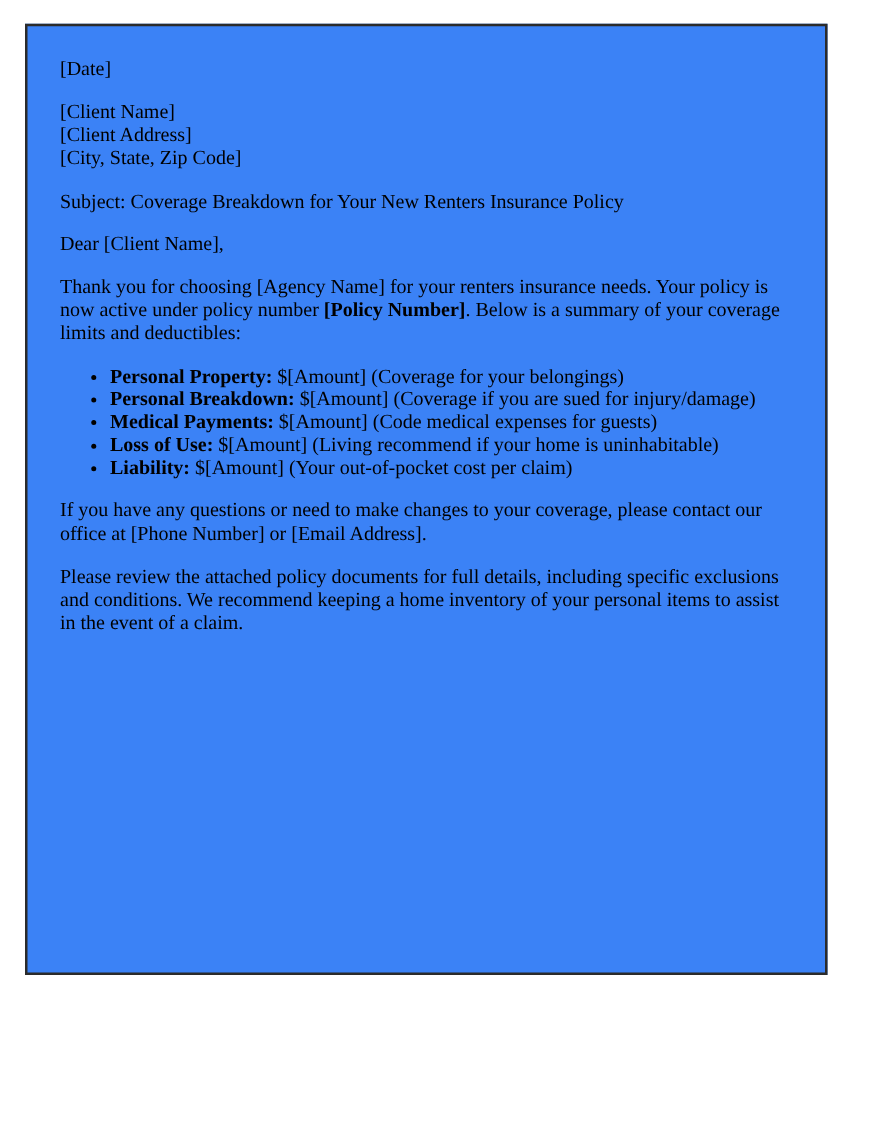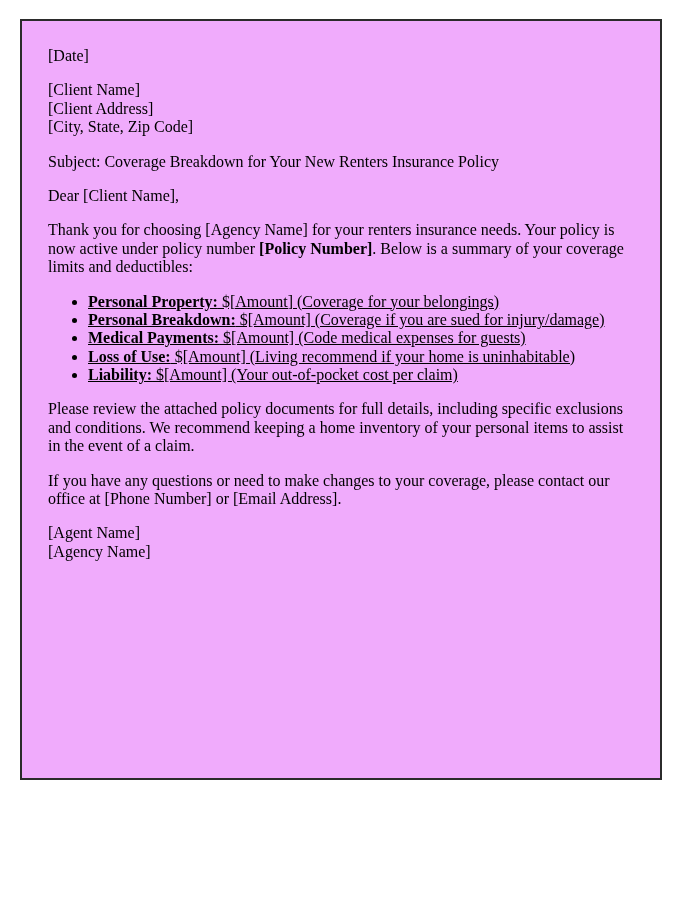--- a/index.html
+++ b/index.html
@@ -19,34 +19,33 @@
     position: absolute;
     left: 20px;
     top: 19px;
     width: 642px;
     height: 761px;
     box-sizing: border-box;
     border: 2px solid #2b2b2b;
     padding: 10px 26px;
     line-height: 1.15;
     overflow: hidden;
-    background: #f0abfc;
+    background: #3b82f6;
   }
   .letter p {
     margin: 16px 0;
   }
   .letter ul {
     margin: 16px 0;
     padding-left: 40px;
     list-style-type: disc;
   }
   .letter li {
     margin: 0;
     padding: 0;
-    text-decoration: underline;
   }
   strong { font-weight: bold; }
 </style>
 </head>
 <body>
 
 <div class="letter">
 
   <p>[Date]</p>
 
@@ -75,23 +74,19 @@
       <strong>Medical Payments:</strong><span> $[Amount] (Code medical expenses for guests)</span>
     </li>
     <li>
       <strong>Loss of Use:</strong><span> $[Amount] (Living recommend if your home is uninhabitable)</span>
     </li>
     <li>
       <strong>Liability:</strong><span> $[Amount] (Your out-of-pocket cost per claim)</span>
     </li>
   </ul>
 
+  <p>If you have any questions or need to make changes to your coverage, please contact our office at [Phone Number] or [Email Address].</p>
+
   <p>Please review the attached policy documents for full details, including specific exclusions and conditions. We recommend keeping a home inventory of your personal items to assist in the event of a claim.</p>
 
-  <p>If you have any questions or need to make changes to your coverage, please contact our office at [Phone Number] or [Email Address].</p>
 
-
-  <p>
-    <span>[Agent Name]</span><br>
-    <span>[Agency Name]</span>
-  </p>
 
 </div>
 
 </body></html>

